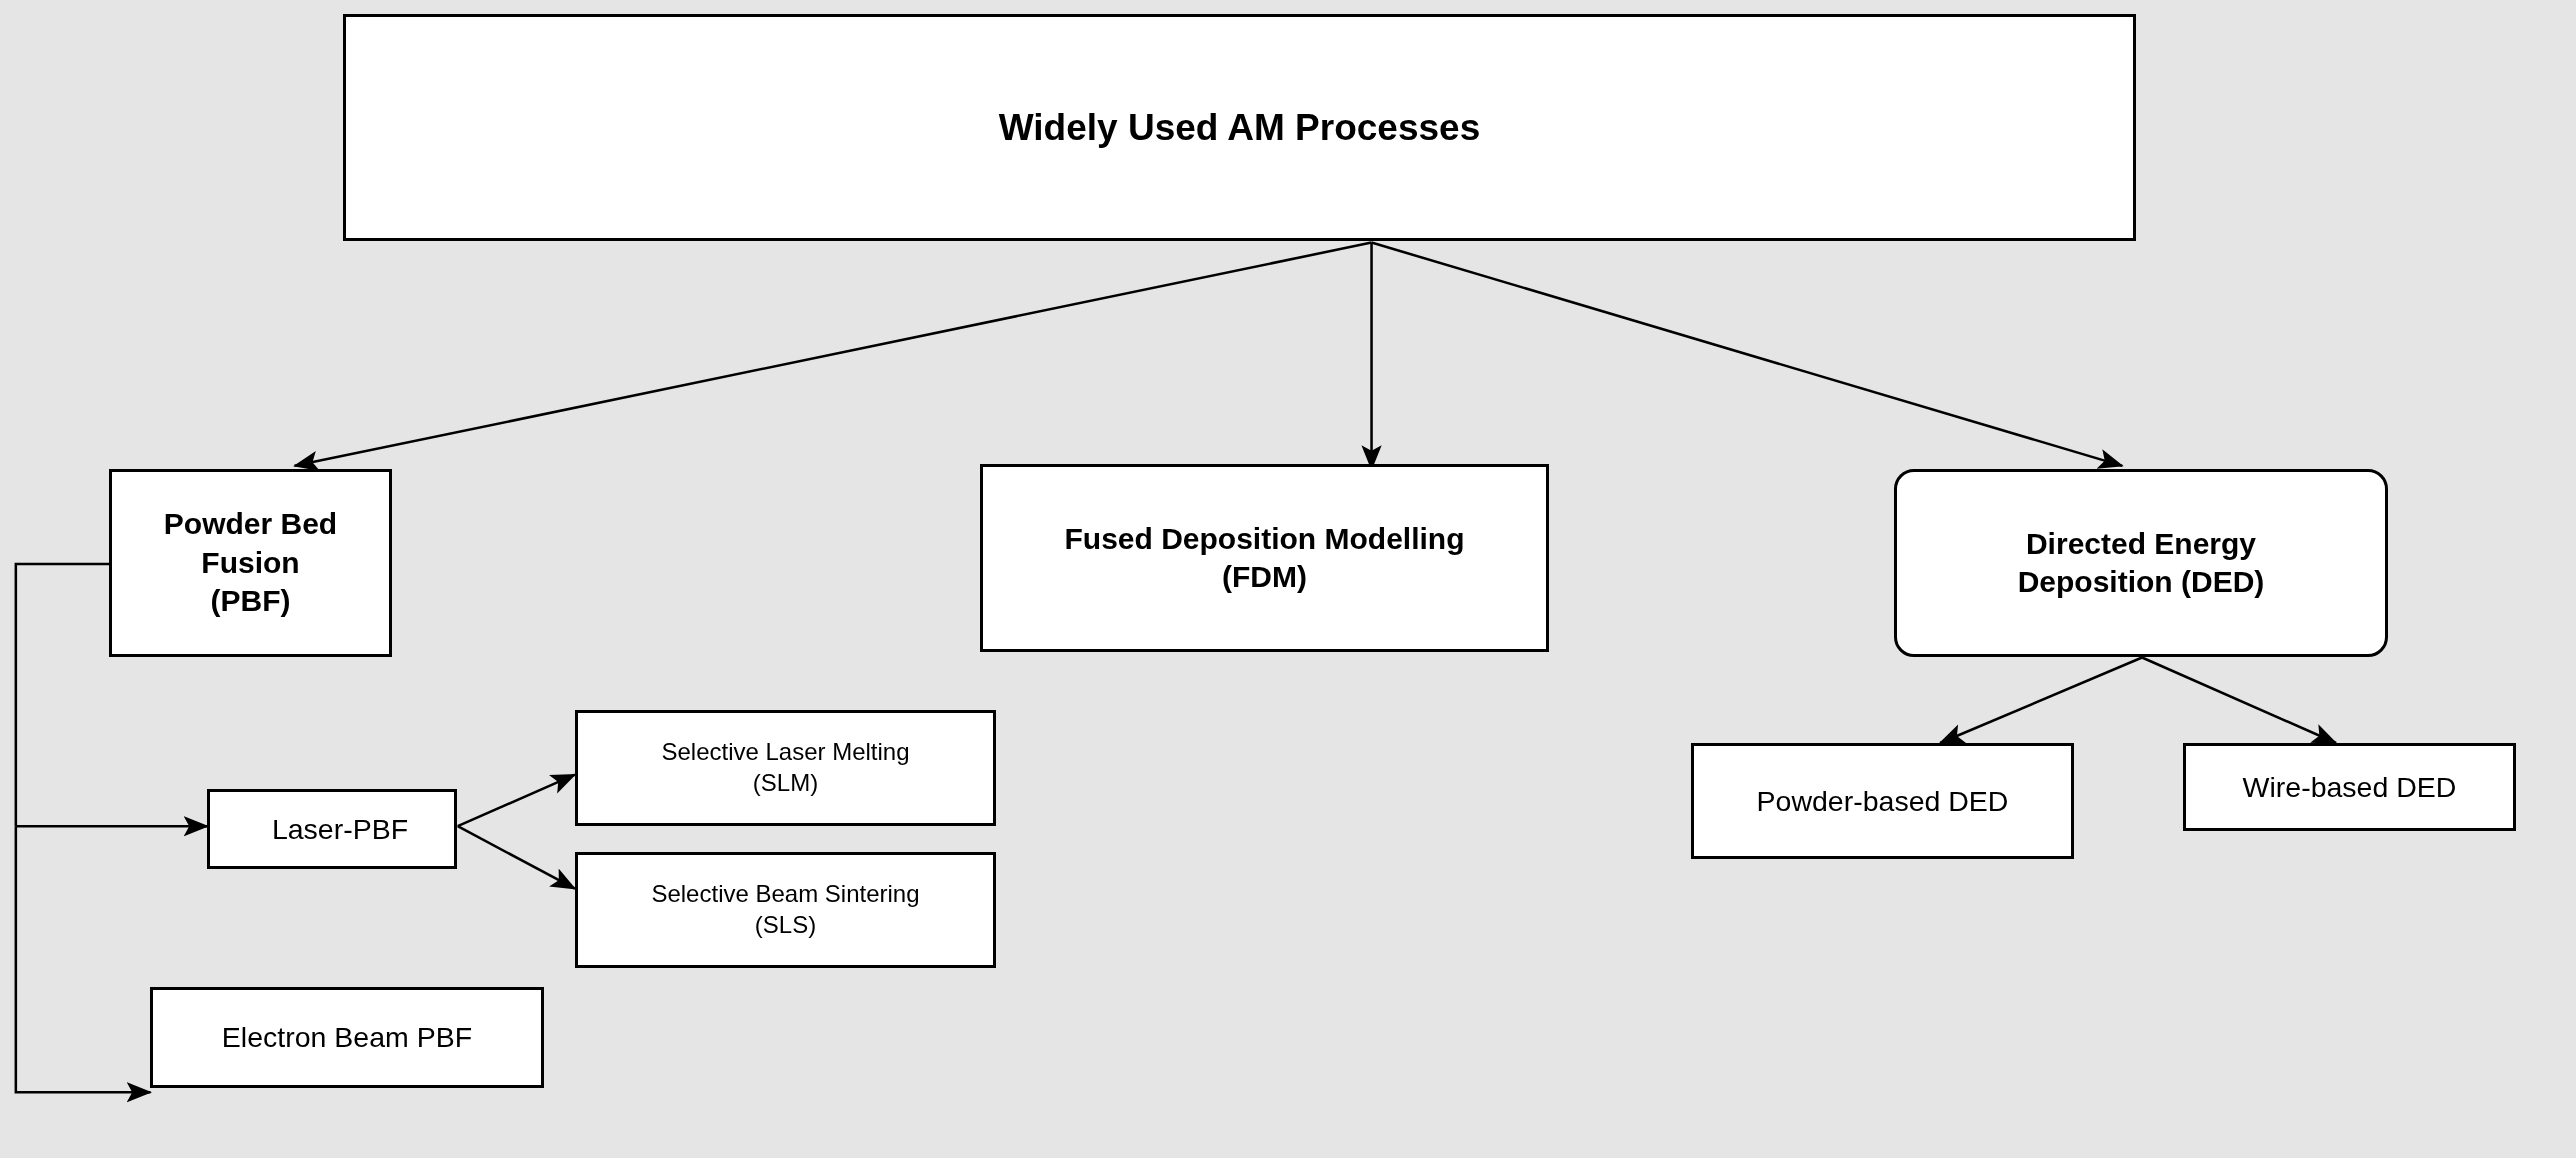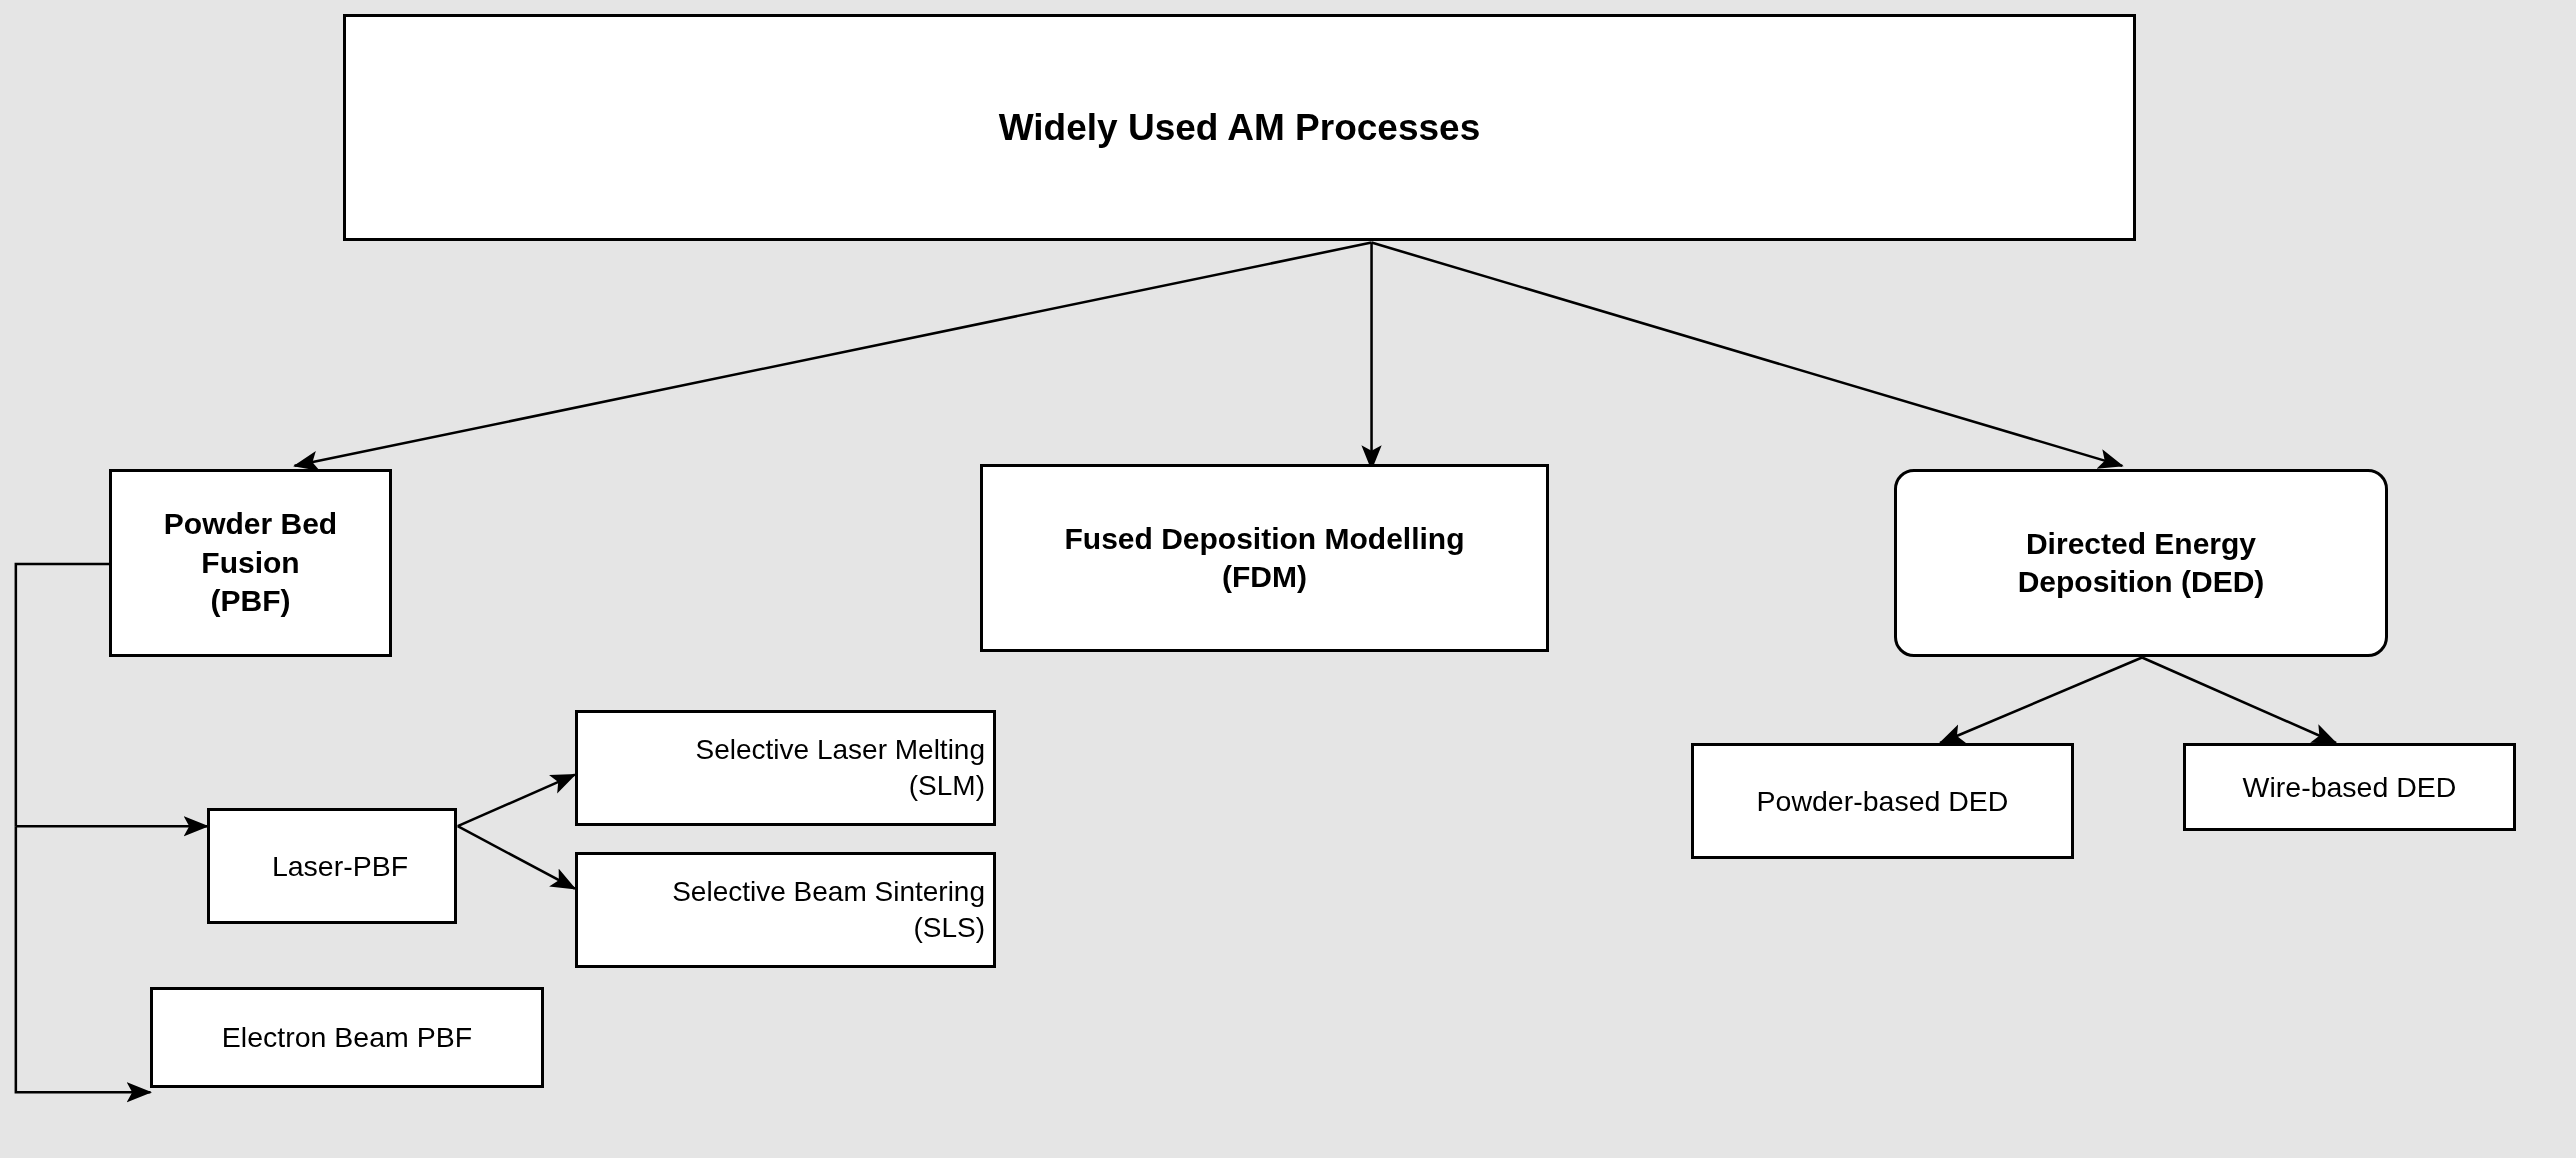--- a/index.html
+++ b/index.html
@@ -44,21 +44,21 @@
   }
   .node-label {
     display: block;
     width: 100%;
     padding: 0 8px;
     white-space: pre-line;
   }
   .n-title      { font-size: 37px; }
   .n-lvl2       { font-size: 30px; }
   .n-lvl3       { font-size: 28.5px; }
-  .n-lvl3-small { font-size: 28px; text-align: right; }
+  .n-lvl3-small { font-size: 24px; }
 </style>
 </head>
 <body>
 
 <div id="canvas">
 
   <svg id="wires" viewBox="0 0 3253 1463" width="2576" height="1159" xmlns="http://www.w3.org/2000/svg">
     <defs>
       <marker id="ah" markerWidth="12" markerHeight="12" refX="9.4" refY="4" orient="auto" markerUnits="strokeWidth">
         <path d="M0,0 L10,4 L0,8 L2.2,4 Z" fill="#000000"></path>
@@ -98,21 +98,21 @@
   <div class="node bold n-lvl2" style="left:980px; top:464px; width:569px; height:188px;">
     <span class="node-label">Fused Deposition Modelling
 (FDM)</span>
   </div>
 
   <div class="node bold n-lvl2" style="left:1894px; top:469px; width:494px; height:188px;border-radius:20px;">
     <span class="node-label">Directed Energy
 Deposition (DED)</span>
   </div>
 
-  <div class="node n-lvl3" style="left:207px; top:808px; width:250px; height:116px;padding-left:16px;">
+  <div class="node n-lvl3" style="left:207px; top:789px; width:250px; height:80px;padding-left:16px;">
     <span class="node-label">Laser-PBF</span>
   </div>
 
   <div class="node n-lvl3" style="left:150px; top:987px; width:394px; height:101px;">
     <span class="node-label">Electron Beam PBF</span>
   </div>
 
   <div class="node n-lvl3" style="left:1691px; top:743px; width:383px; height:116px;">
     <span class="node-label">Powder-based DED</span>
   </div>

